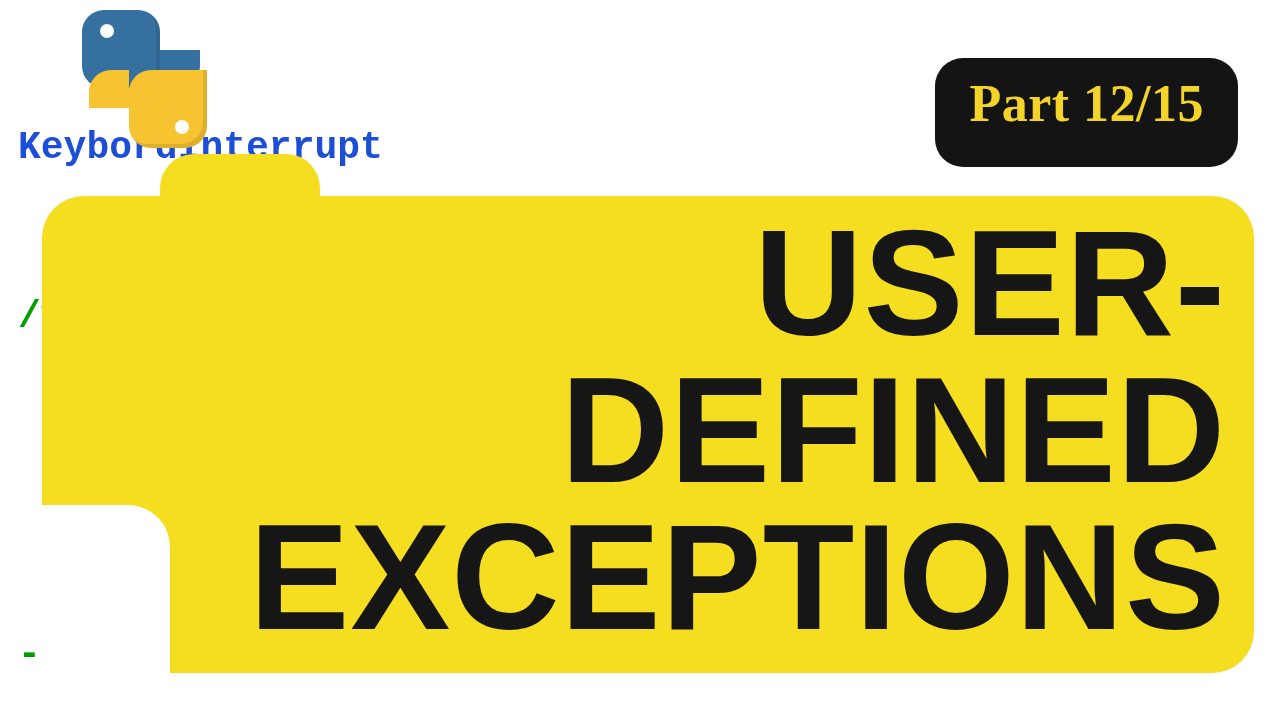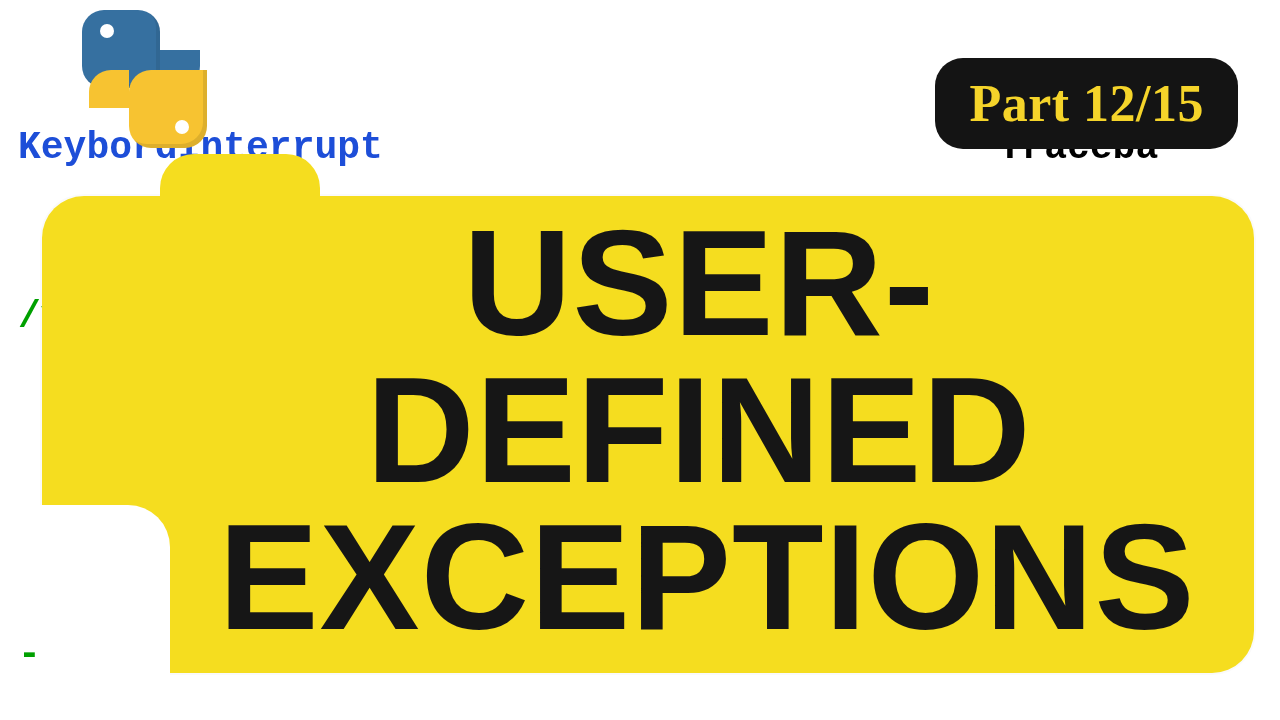--- a/index.html
+++ b/index.html
@@ -89,21 +89,21 @@
 
   .part-badge {
     position: absolute;
     top: 58px;
     right: 42px;
     background: #141414;
     color: #f5d42a;
     font-family: Georgia, "Times New Roman", serif;
     font-weight: 900;
     font-size: 52px;
-    padding: 16px 34px 16px 34px;
+    padding: 16px 34px 34px 34px;
     border-radius: 28px;
     z-index: 20;
     letter-spacing: 0.5px;
   }
 
   .title-block {
     position: absolute;
     top: 196px;
     left: 42px;
     right: 26px;
@@ -132,21 +132,21 @@
     border-radius: 0 42px 0 0;
   }
   .title-text {
     position: relative;
     font-family: Impact, "Arial Black", sans-serif;
     font-weight: 900;
     color: #161616;
     font-size: 150px;
     line-height: 0.98;
     letter-spacing: 1px;
-    text-align: center;
+    text-align: right;
     z-index: 2;
   }
   .title-line2 { margin-left: 16px; }
 </style>
 </head>
 <body>
 
 <div class="code-area">
   <span class="ln"><span class="red">Keybo</span><span class="red">rdInterrupt</span><span class="black">                           Traceba</span></span>
   <span class="ln"><span class="green">/va</span><span class="green">/f</span><span class="green">lders/xb/rcvz9t116mgc1s</span><span class="green">              /T/</span></span>

